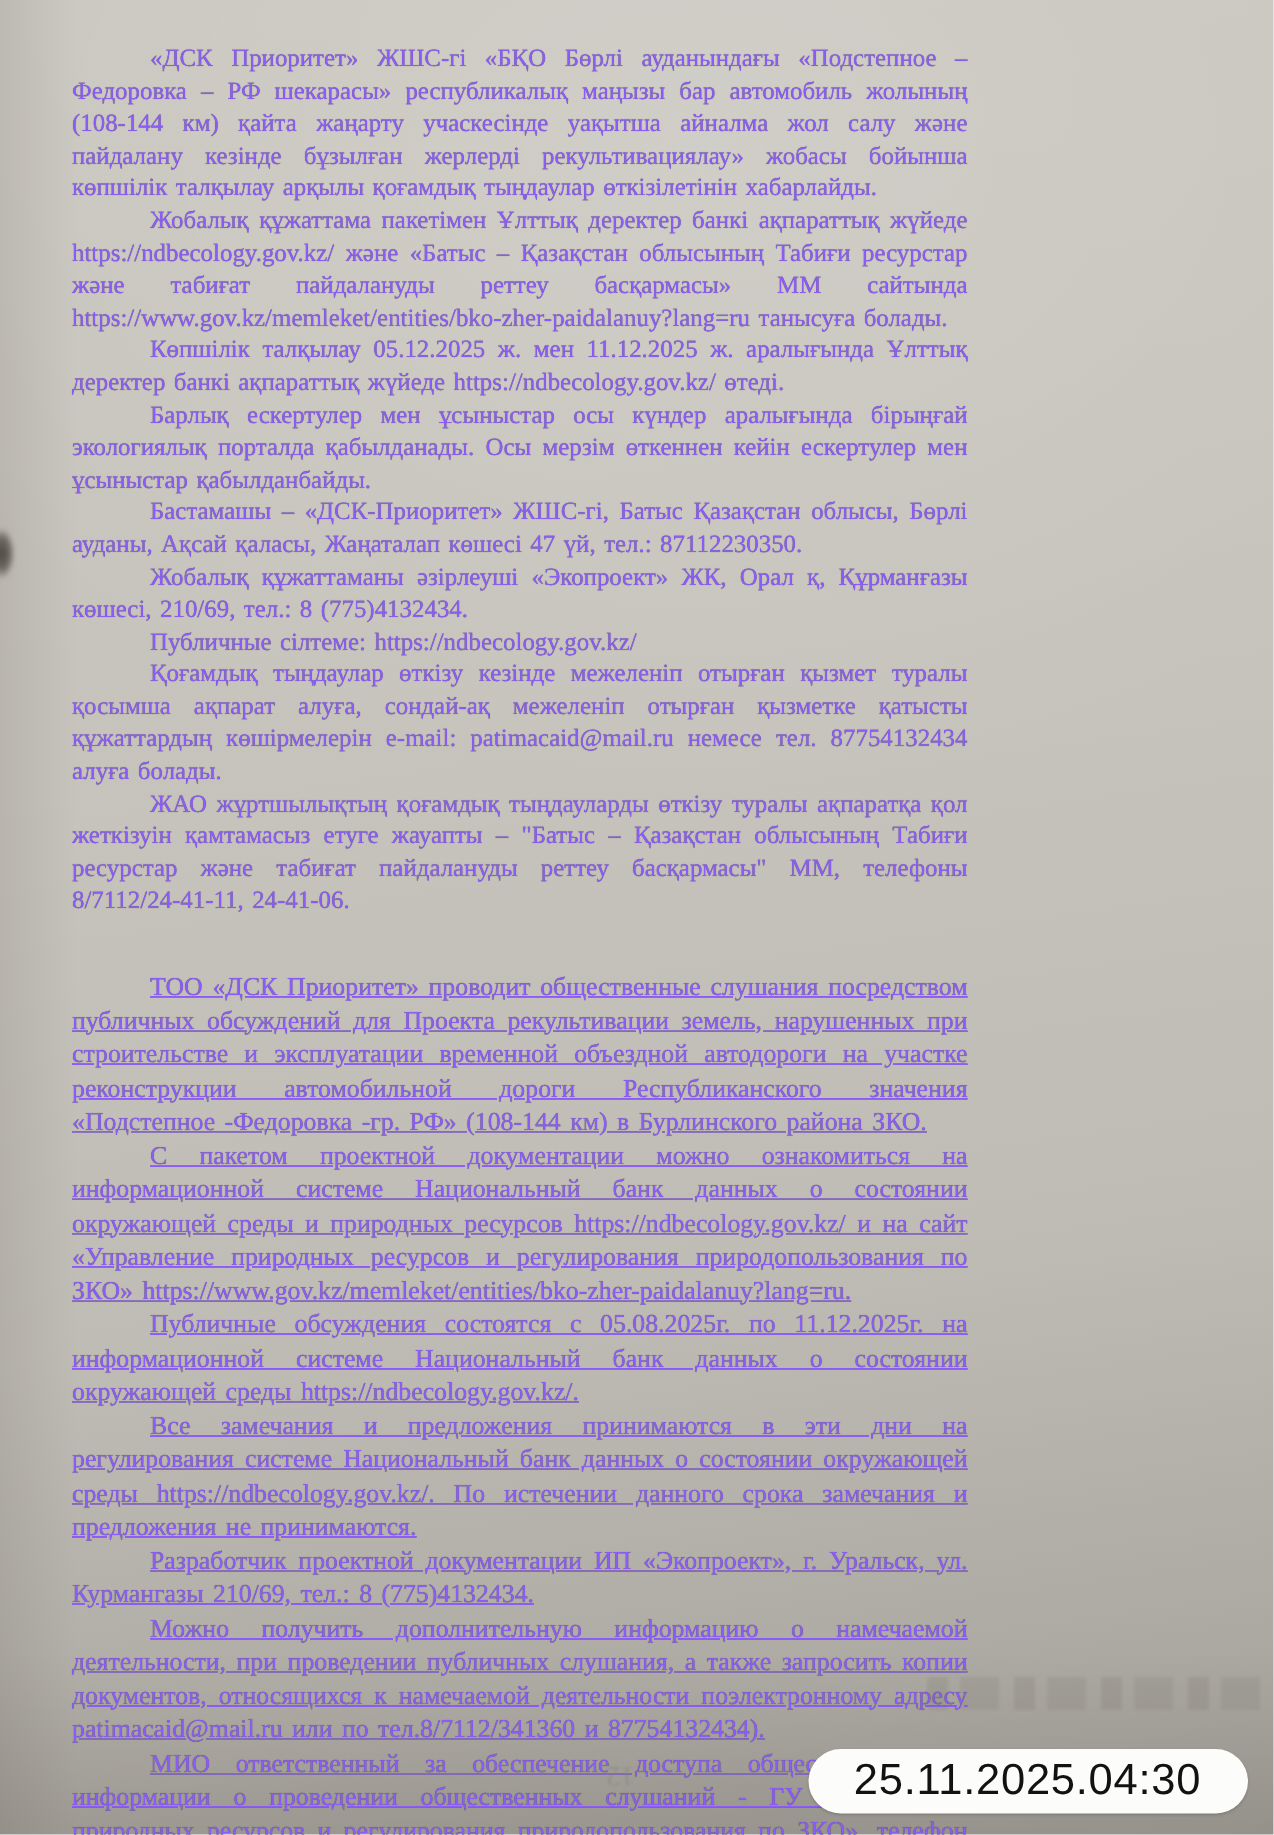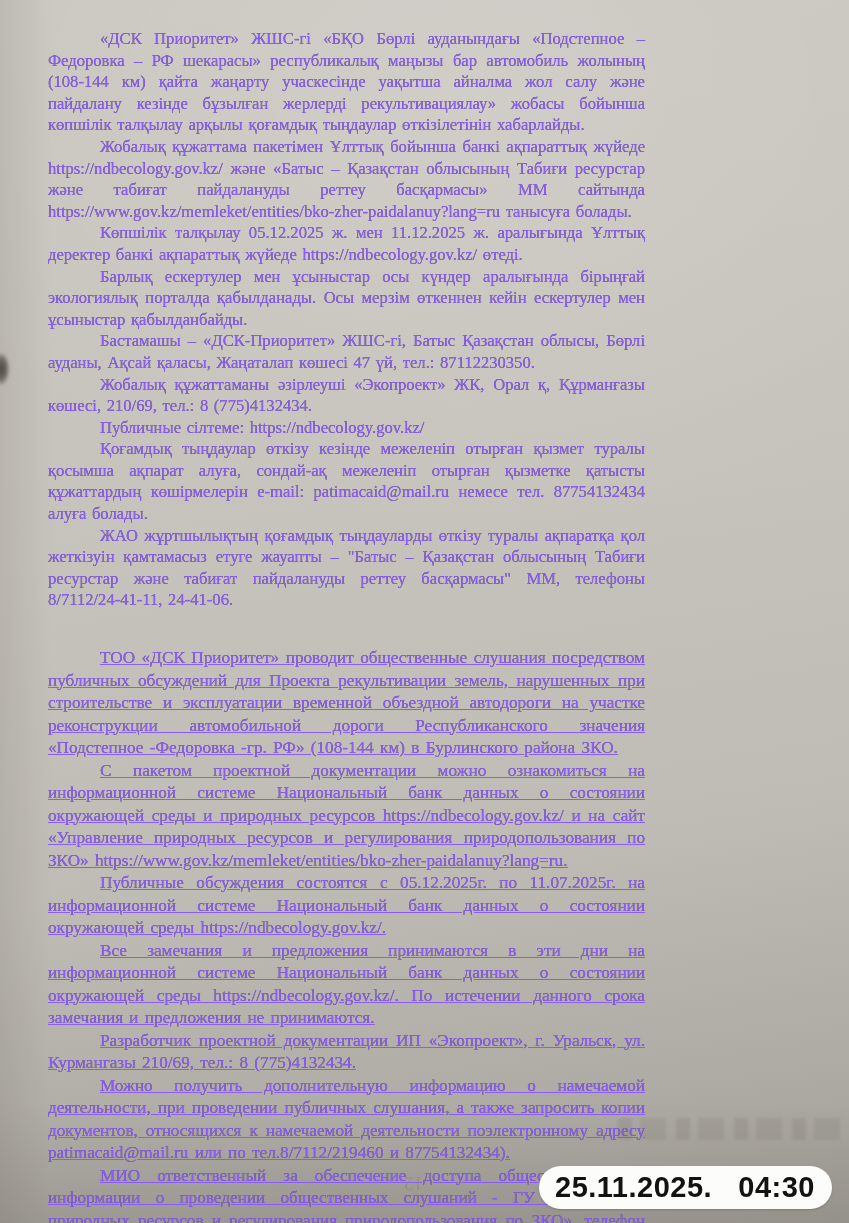--- a/index.html
+++ b/index.html
@@ -97,56 +97,56 @@
     position: absolute;
     left: 539px;
     top: 1166px;
     width: 293px;
     height: 43px;
     background: #fcfcfb;
     border-radius: 22px;
     box-shadow: 0 1px 2px rgba(50,48,44,0.25);
     display: flex;
     align-items: center;
-    justify-content: space-between;
+    justify-content: center;
     box-sizing: border-box;
     padding: 0 17px 0 16px;
     font-family: "Liberation Sans", sans-serif;
     font-size: 29px;
-    font-weight: 700;
+    font-weight: 400;
     letter-spacing: 0.5px;
     color: #121212;
   }
 </style>
 </head>
 <body>
 
 <div class="vignette"></div>
 
 <div class="page">
 
   <div class="section kazakh">
     <p>«ДСК Приоритет» ЖШС-гі «БҚО Бөрлі ауданындағы «Подстепное – Федоровка – РФ шекарасы» республикалық маңызы бар автомобиль жолының (108-144 км) қайта жаңарту учаскесінде уақытша айналма жол салу және пайдалану кезінде бұзылған жерлерді рекультивациялау» жобасы бойынша көпшілік талқылау арқылы қоғамдық тыңдаулар өткізілетінін хабарлайды.</p>
-    <p>Жобалық құжаттама пакетімен Ұлттық бойынша банкі ақпараттық жүйеде https://ndbecology.gov.kz/  және «Батыс – Қазақстан облысының Табиғи ресурстар және табиғат пайдалануды реттеу басқармасы» ММ сайтында https://www.gov.kz/memleket/entities/bko-zher-paidalanuy?lang=ru танысуға болады.</p>
+    <p>Жобалық құжаттама пакетімен Ұлттық деректер банкі ақпараттық жүйеде https://ndbecology.gov.kz/  және «Батыс – Қазақстан облысының Табиғи ресурстар және табиғат пайдалануды реттеу басқармасы» ММ сайтында https://www.gov.kz/memleket/entities/bko-zher-paidalanuy?lang=ru танысуға болады.</p>
     <p>Көпшілік талқылау 05.12.2025 ж. мен 11.12.2025 ж. аралығында Ұлттық деректер банкі ақпараттық жүйеде https://ndbecology.gov.kz/  өтеді.</p>
     <p>Барлық ескертулер мен ұсыныстар осы күндер аралығында бірыңғай экологиялық порталда қабылданады. Осы мерзім өткеннен кейін ескертулер мен ұсыныстар қабылданбайды.</p>
     <p>Бастамашы – «ДСК-Приоритет» ЖШС-гі, Батыс Қазақстан облысы, Бөрлі ауданы, Ақсай қаласы, Жаңаталап көшесі 47 үй, тел.: 87112230350.</p>
     <p>Жобалық құжаттаманы әзірлеуші «Экопроект» ЖК, Орал қ, Құрманғазы көшесі, 210/69, тел.:  8 (775)4132434.</p>
     <p>Публичные сілтеме: https://ndbecology.gov.kz/</p>
     <p>Қоғамдық тыңдаулар өткізу кезінде межеленіп отырған қызмет туралы қосымша ақпарат алуға, сондай-ақ межеленіп отырған қызметке қатысты құжаттардың көшірмелерін e-mail: patimacaid@mail.ru немесе  тел. 87754132434 алуға болады.</p>
     <p>ЖАО жұртшылықтың қоғамдық тыңдауларды өткізу туралы ақпаратқа қол жеткізуін қамтамасыз етуге жауапты – "Батыс – Қазақстан облысының Табиғи ресурстар және табиғат пайдалануды реттеу басқармасы" ММ, телефоны 8/7112/24-41-11, 24-41-06.</p>
   </div>
 
   <div class="section russian">
     <p>ТОО «ДСК Приоритет» проводит общественные слушания посредством публичных обсуждений для Проекта рекультивации земель, нарушенных при строительстве и эксплуатации временной объездной автодороги на участке реконструкции автомобильной дороги Республиканского значения «Подстепное -Федоровка -гр. РФ» (108-144 км) в Бурлинского района ЗКО.</p>
     <p>С пакетом проектной документации можно ознакомиться на информационной системе Национальный банк данных о состоянии окружающей среды и природных ресурсов https://ndbecology.gov.kz/ и на сайт «Управление природных ресурсов и регулирования природопользования по ЗКО» https://www.gov.kz/memleket/entities/bko-zher-paidalanuy?lang=ru.</p>
-    <p>Публичные обсуждения состоятся с 05.12.2025г. по 11.07.2025г. на информационной системе Национальный банк данных о состоянии окружающей среды https://ndbecology.gov.kz/.</p>
-    <p>Все замечания и предложения принимаются в эти дни на информационной системе Национальный банк данных о состоянии окружающей среды https://ndbecology.gov.kz/. По истечении данного срока замечания и предложения не принимаются.</p>
+    <p>Публичные обсуждения состоятся с 05.08.2025г. по 11.12.2025г. на информационной системе Национальный банк данных о состоянии окружающей среды https://ndbecology.gov.kz/.</p>
+    <p>Все замечания и предложения принимаются в эти дни на регулирования системе Национальный банк данных о состоянии окружающей среды https://ndbecology.gov.kz/. По истечении данного срока замечания и предложения не принимаются.</p>
     <p>Разработчик проектной документации ИП «Экопроект», г. Уральск, ул. Курмангазы 210/69, тел.: 8 (775)4132434.</p>
-    <p>Можно получить дополнительную информацию о намечаемой деятельности, при проведении публичных слушания, а также запросить копии документов, относящихся к намечаемой деятельности поэлектронному адресу patimacaid@mail.ru  или по тел.8/7112/219460 и 87754132434).</p>
+    <p>Можно получить дополнительную информацию о намечаемой деятельности, при проведении публичных слушания, а также запросить копии документов, относящихся к намечаемой деятельности поэлектронному адресу patimacaid@mail.ru  или по тел.8/7112/341360 и 87754132434).</p>
     <p>МИО ответственный за обеспечение доступа общественности к информации о проведении общественных слушаний - ГУ «Управление природных ресурсов и регулирования природопользования по ЗКО», телефон 8/7112/24-41-11, 24-41-06.</p>
   </div>
 
 </div>
 
 <div class="edge-mark"></div>
 
 <div class="bleedthrough"></div>
 
 <div class="faint-page-number">12</div>

